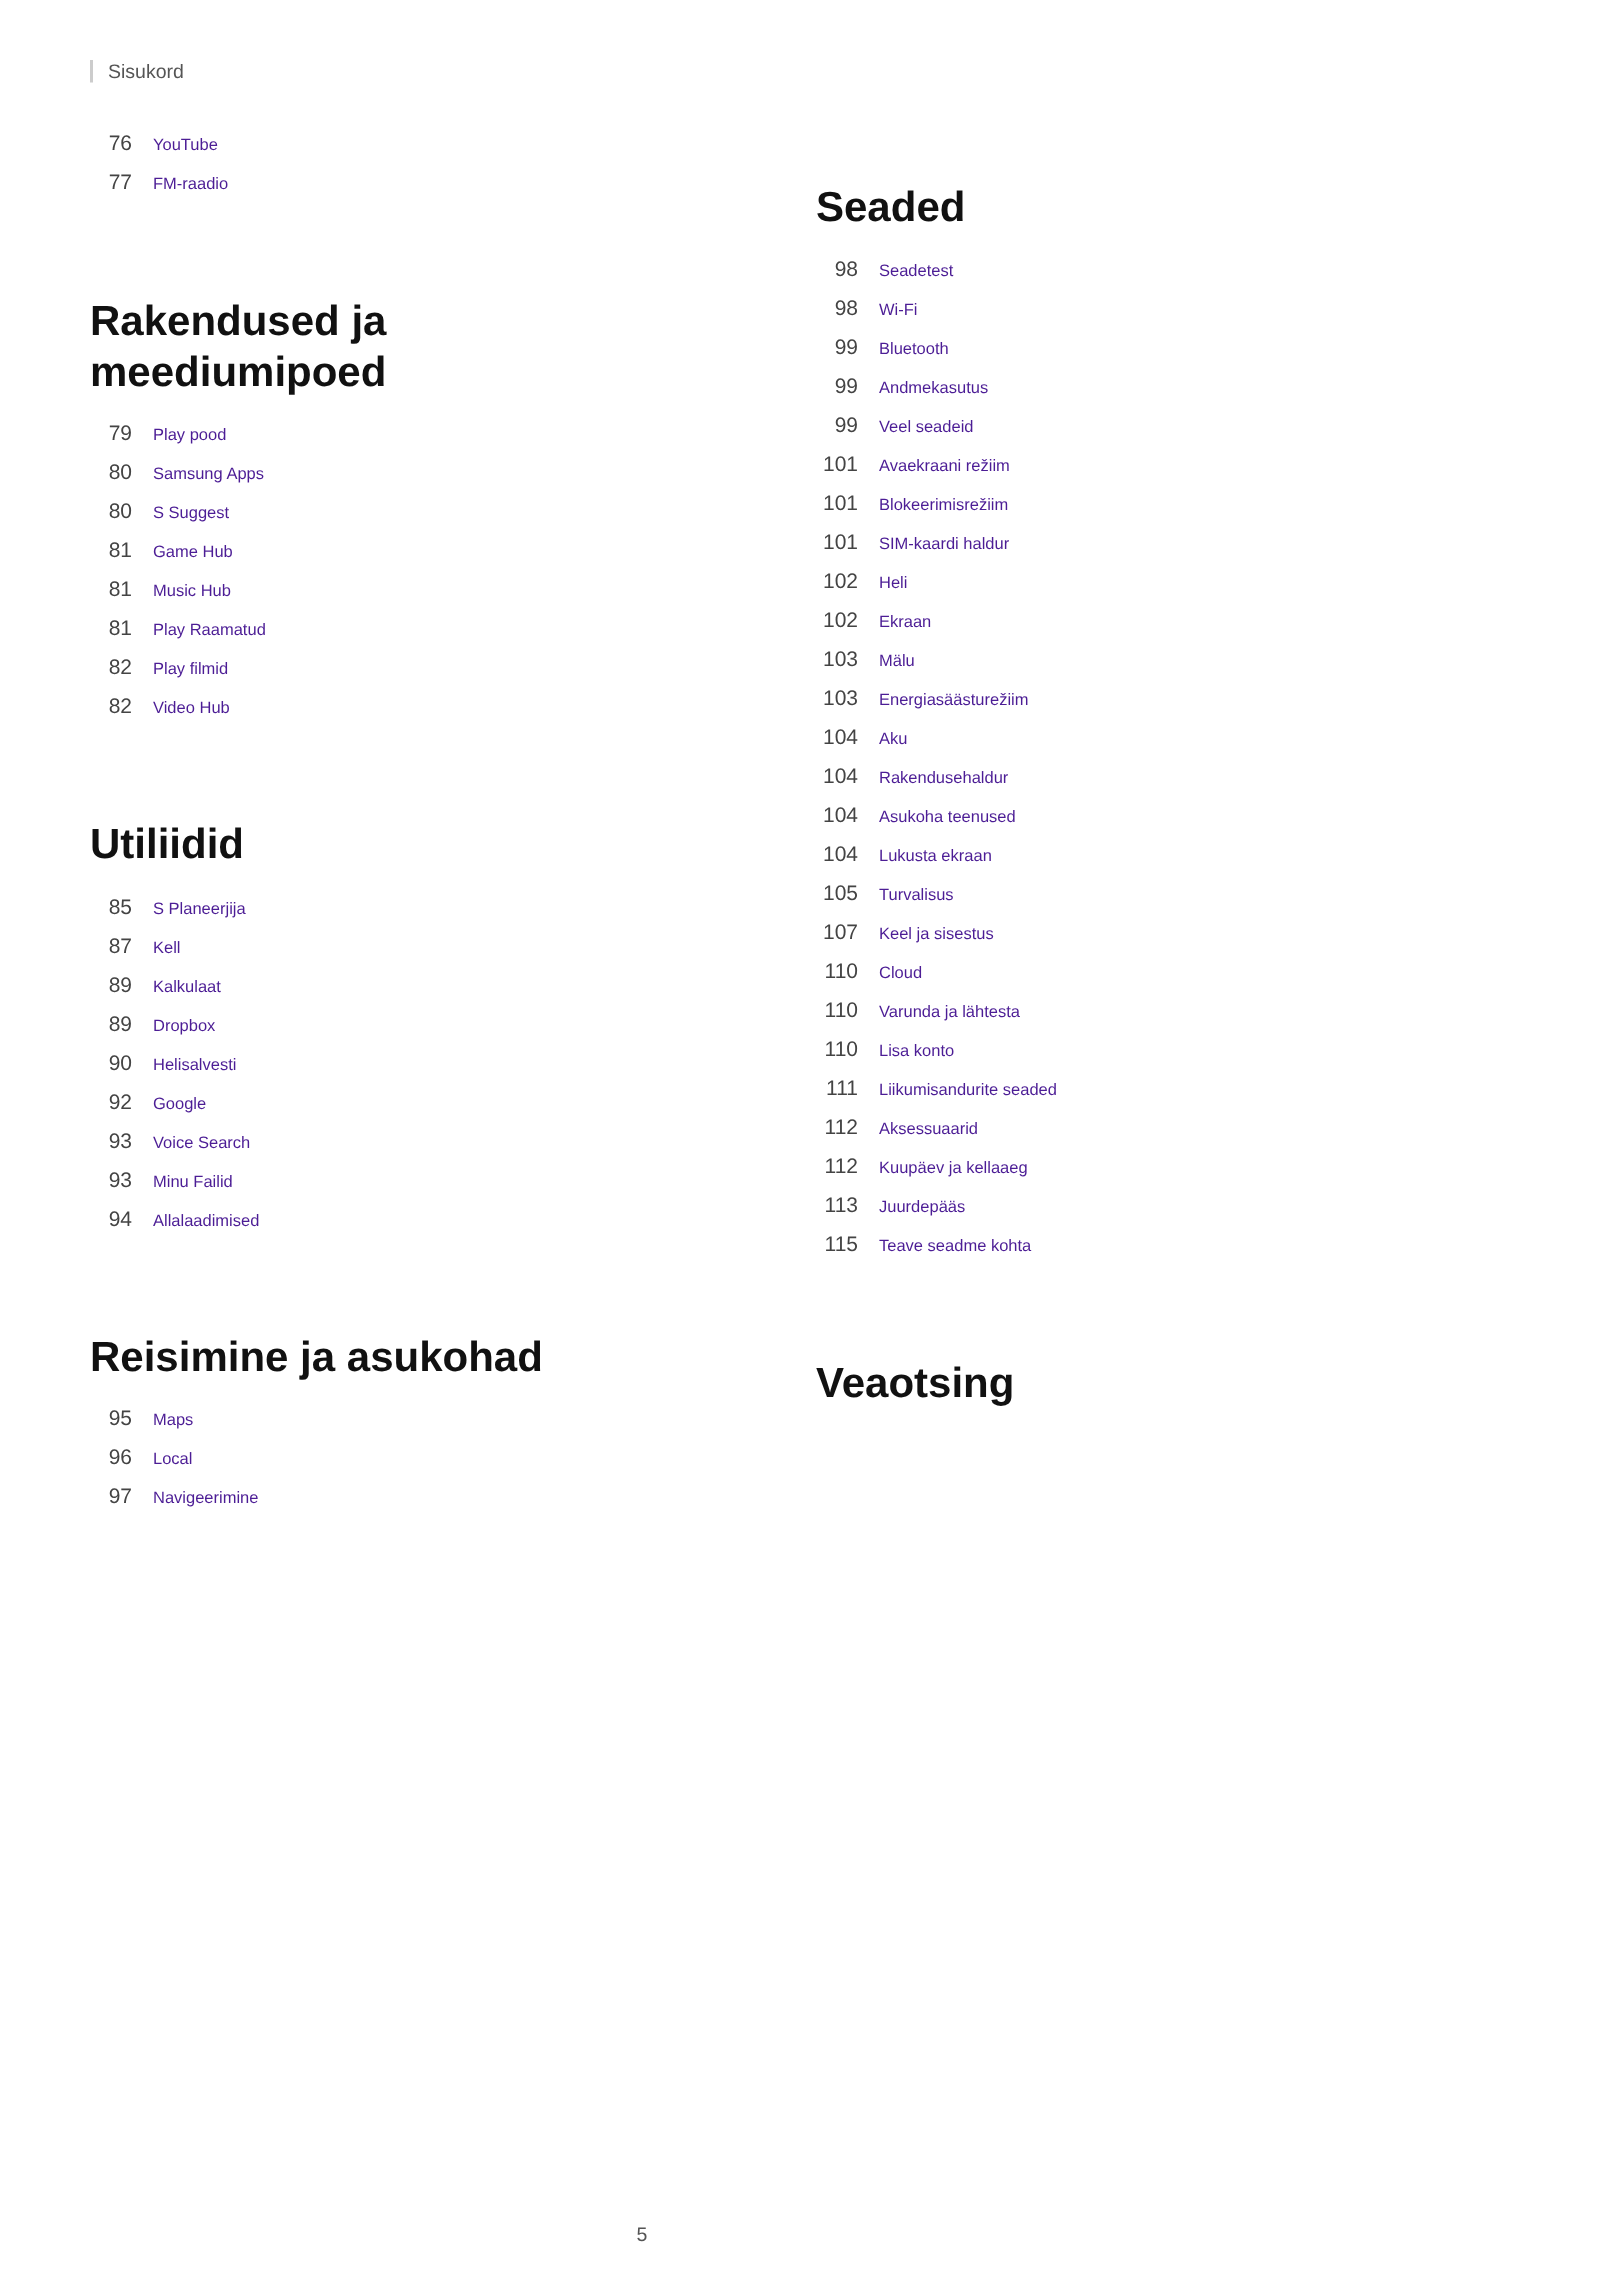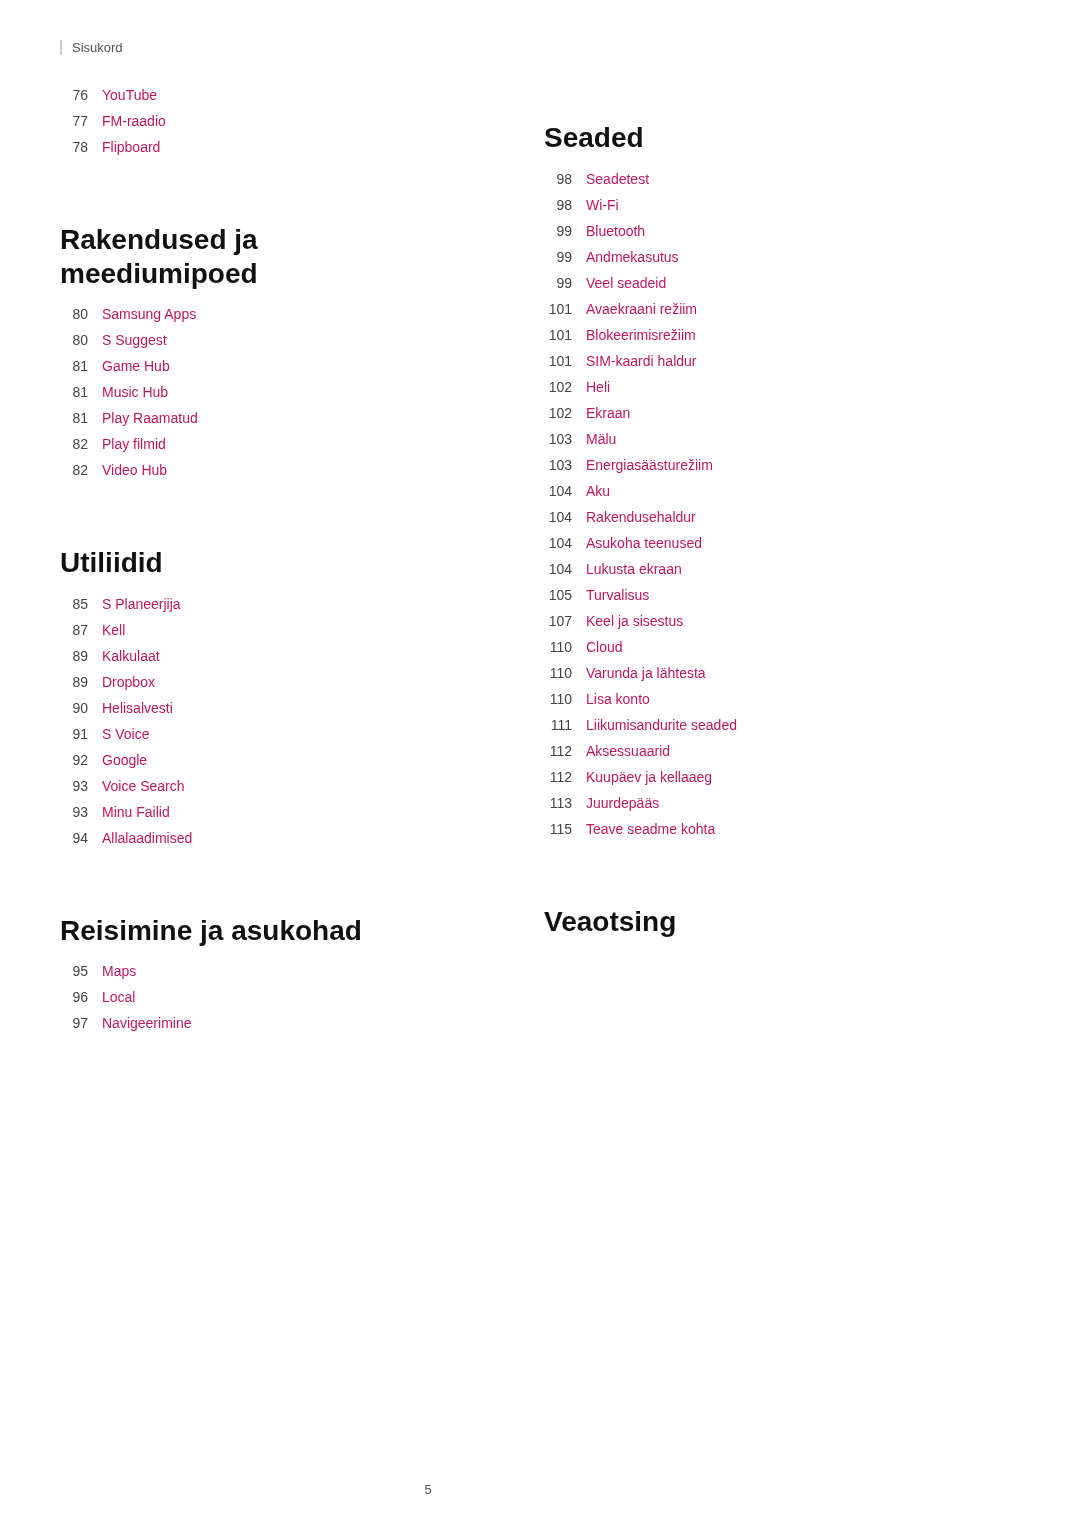--- a/index.html
+++ b/index.html
@@ -68,22 +68,22 @@
     .toc-num {
       min-width: 42px;
       color: #444;
       font-size: 14px;
       text-align: right;
       padding-right: 14px;
       flex-shrink: 0;
     }
 
     .toc-text {
-      font-size: 14px;
-      color: #be185d;
+      font-size: 11px;
+      color: #4c1d95;
     }
 
     .page-num {
       position: absolute;
       bottom: 30px;
       left: 50%;
       transform: translateX(-50%);
       font-size: 13px;
       color: #555;
     }
@@ -105,32 +105,32 @@
 
       <ul class="toc-list">
         <li class="toc-item">
           <span class="toc-num">76</span>
           <span class="toc-text">YouTube</span>
         </li>
         <li class="toc-item">
           <span class="toc-num">77</span>
           <span class="toc-text">FM-raadio</span>
         </li>
-        <li class="toc-item">
-          <span class="toc-num">78</span>
-          <span class="toc-text">Flipboard</span>
-        </li>
       </ul>
 
       <div class="spacer"></div>
 
       <div class="section">
         <div class="section-title">Rakendused ja<br>meediumipoed</div>
         <ul class="toc-list">
           <li class="toc-item">
+            <span class="toc-num">79</span>
+            <span class="toc-text">Play pood</span>
+          </li>
+          <li class="toc-item">
             <span class="toc-num">80</span>
             <span class="toc-text">Samsung Apps</span>
           </li>
           <li class="toc-item">
             <span class="toc-num">80</span>
             <span class="toc-text">S Suggest</span>
           </li>
           <li class="toc-item">
             <span class="toc-num">81</span>
             <span class="toc-text">Game Hub</span>
@@ -173,24 +173,20 @@
           </li>
           <li class="toc-item">
             <span class="toc-num">89</span>
             <span class="toc-text">Dropbox</span>
           </li>
           <li class="toc-item">
             <span class="toc-num">90</span>
             <span class="toc-text">Helisalvesti</span>
           </li>
           <li class="toc-item">
-            <span class="toc-num">91</span>
-            <span class="toc-text">S Voice</span>
-          </li>
-          <li class="toc-item">
             <span class="toc-num">92</span>
             <span class="toc-text">Google</span>
           </li>
           <li class="toc-item">
             <span class="toc-num">93</span>
             <span class="toc-text">Voice Search</span>
           </li>
           <li class="toc-item">
             <span class="toc-num">93</span>
             <span class="toc-text">Minu Failid</span>

